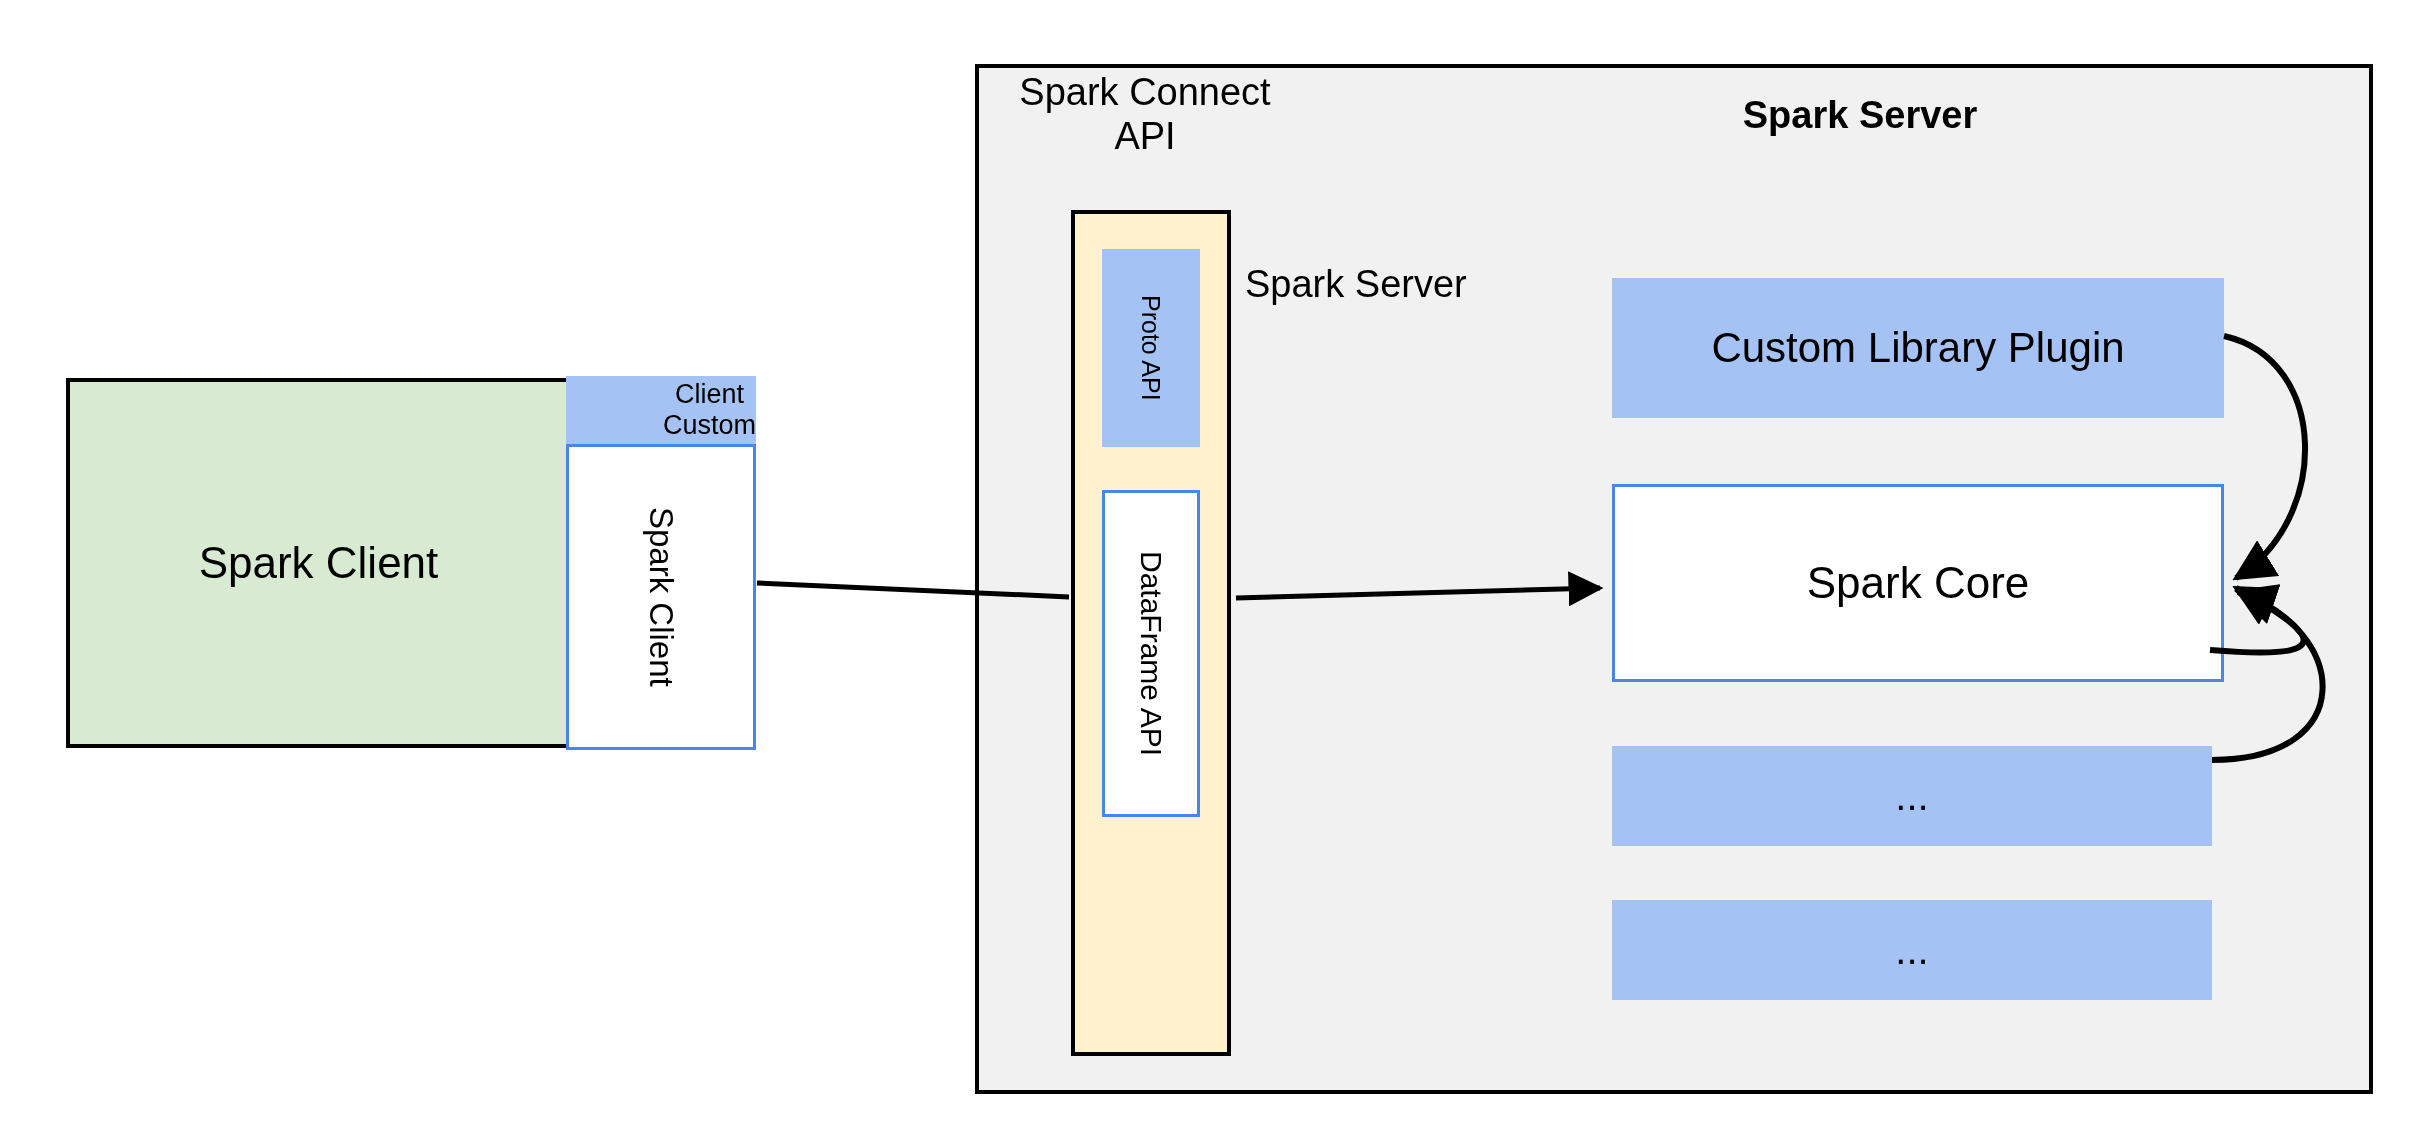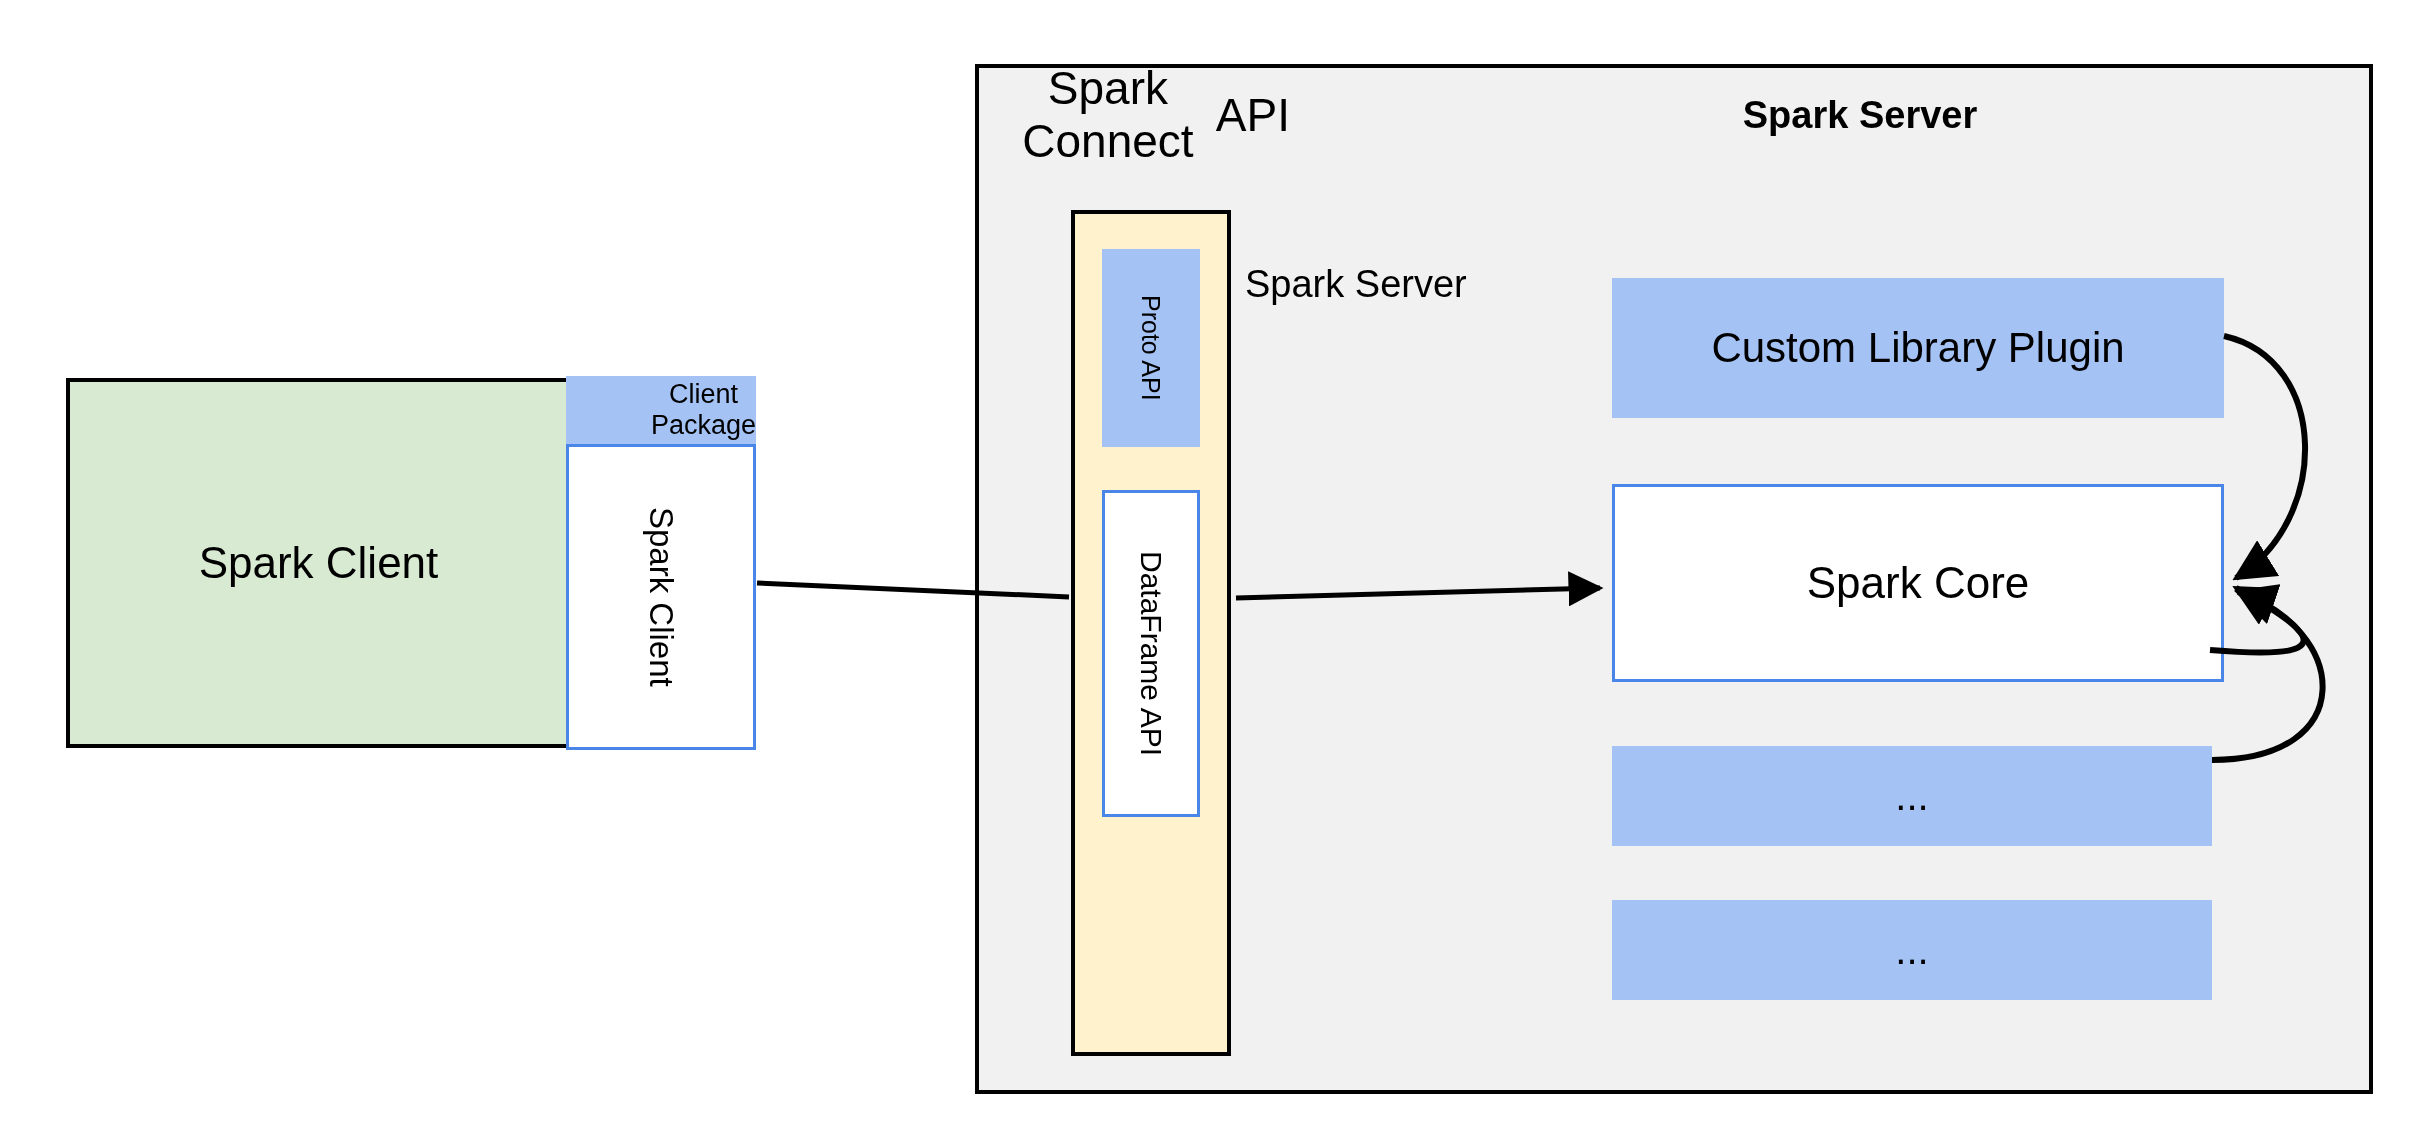--- a/index.html
+++ b/index.html
@@ -75,22 +75,22 @@
     background: #f1f1f1;
     border: 4px solid #000000;
     display: block;
     z-index: 1;
   }
   #connect-api-label {
     left: 1000px;
     top: 70px;
     width: 290px;
     height: 90px;
-    font-size: 46px;
-    flex-direction: row;
+    font-size: 38px;
+    flex-direction: column;
     z-index: 4;
   }
   #server-lib-label {
     left: 1245px;
     top: 240px;
     width: 300px;
     height: 90px;
     font-size: 38px;
     flex-direction: column;
     align-items: flex-start;
@@ -234,21 +234,21 @@
 
   <div class="node" id="client-app">
     <div class="lbl">
       <div>Spark Client</div>
     </div>
   </div>
 
   <div class="node" id="client-package">
     <div>
       <div>Client</div>
-      <div>Package</div>
+      <div>Custom</div>
     </div>
   </div>
 
   <div class="node" id="spark-client">
     <span class="rot">Spark Client</span>
   </div>
 
   <svg id="edges" viewBox="0 0 2435 1135" xmlns="http://www.w3.org/2000/svg">
     <defs>
       <marker id="arrow" viewBox="0 0 10 10" refX="9" refY="5" markerWidth="7" markerHeight="7" orient="auto-start-reverse">

